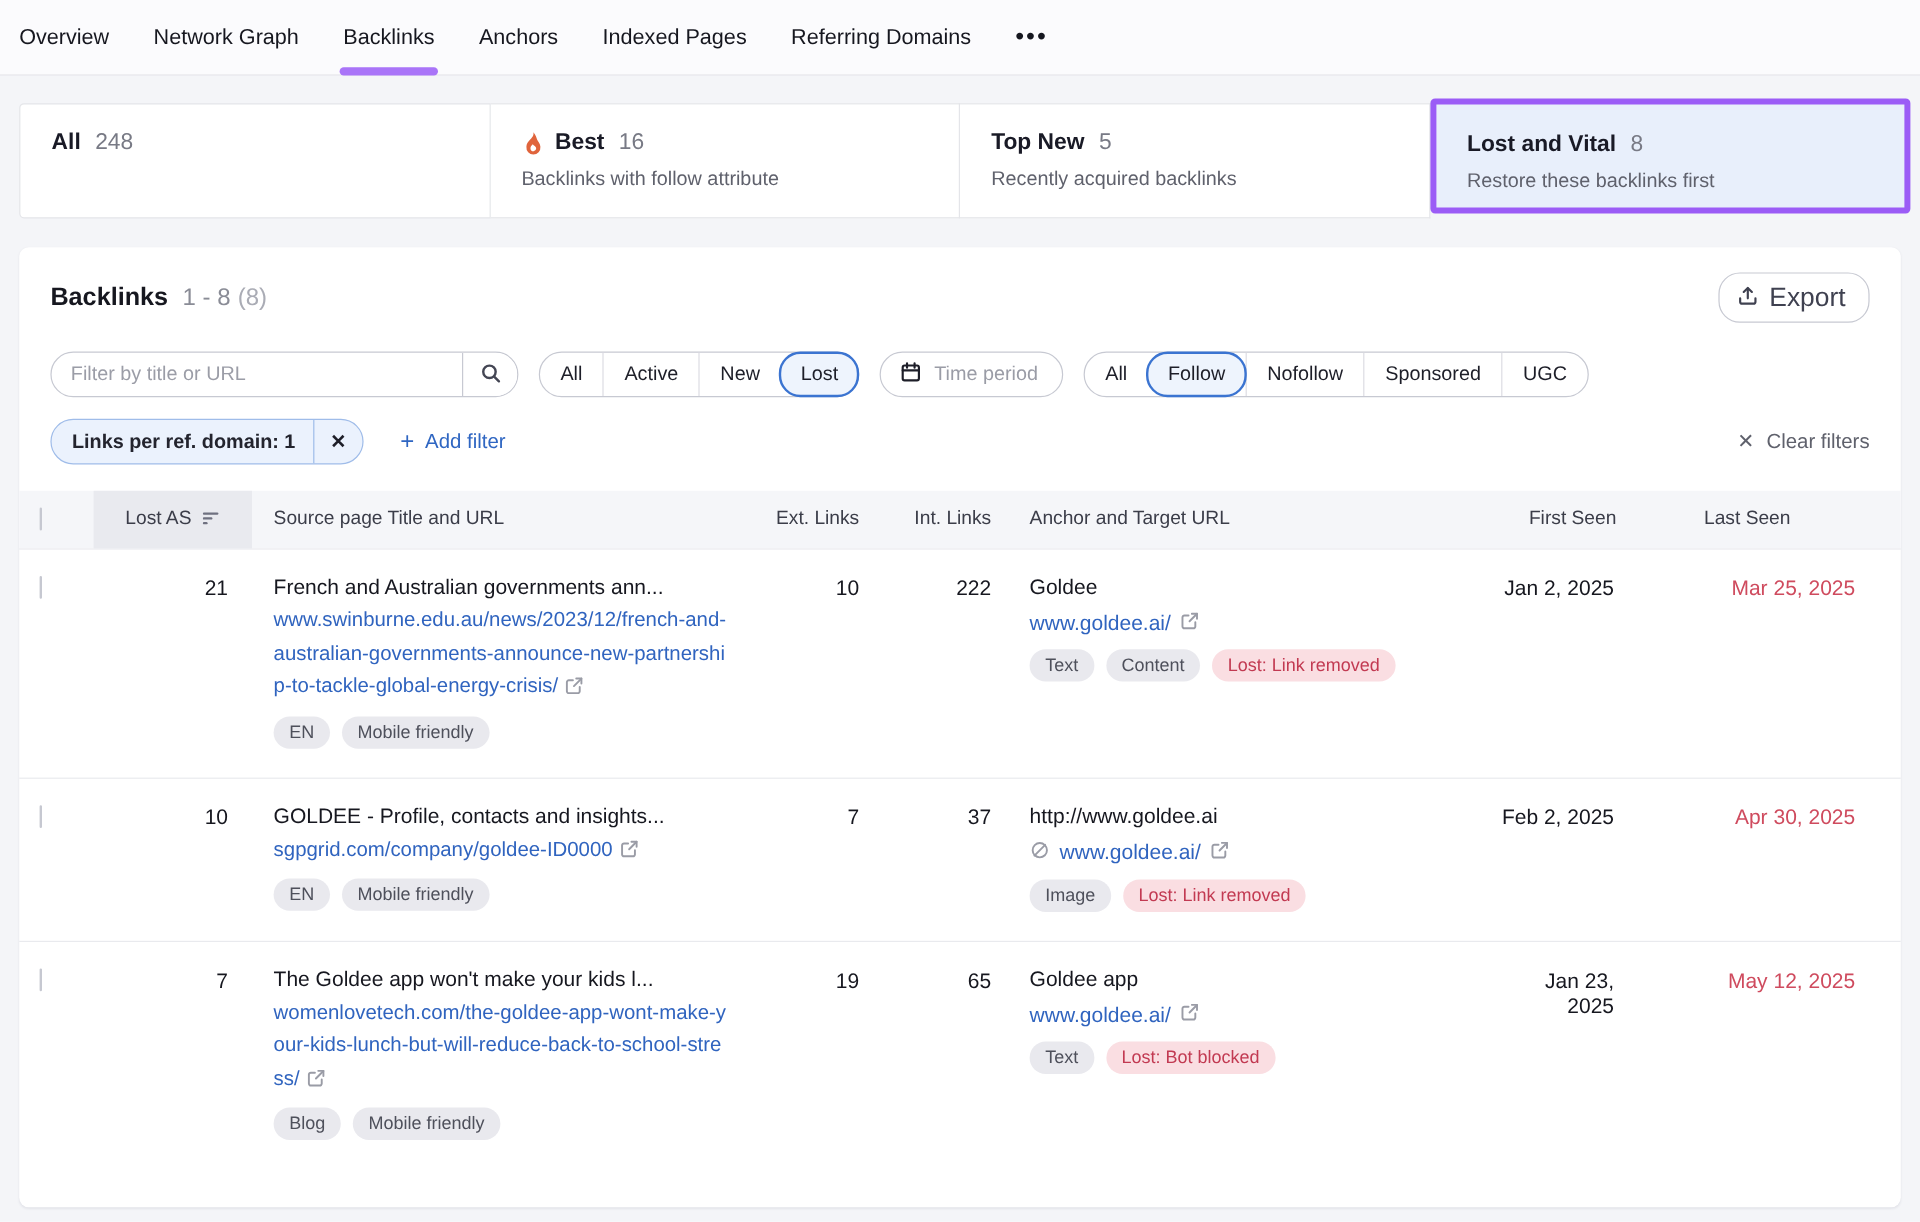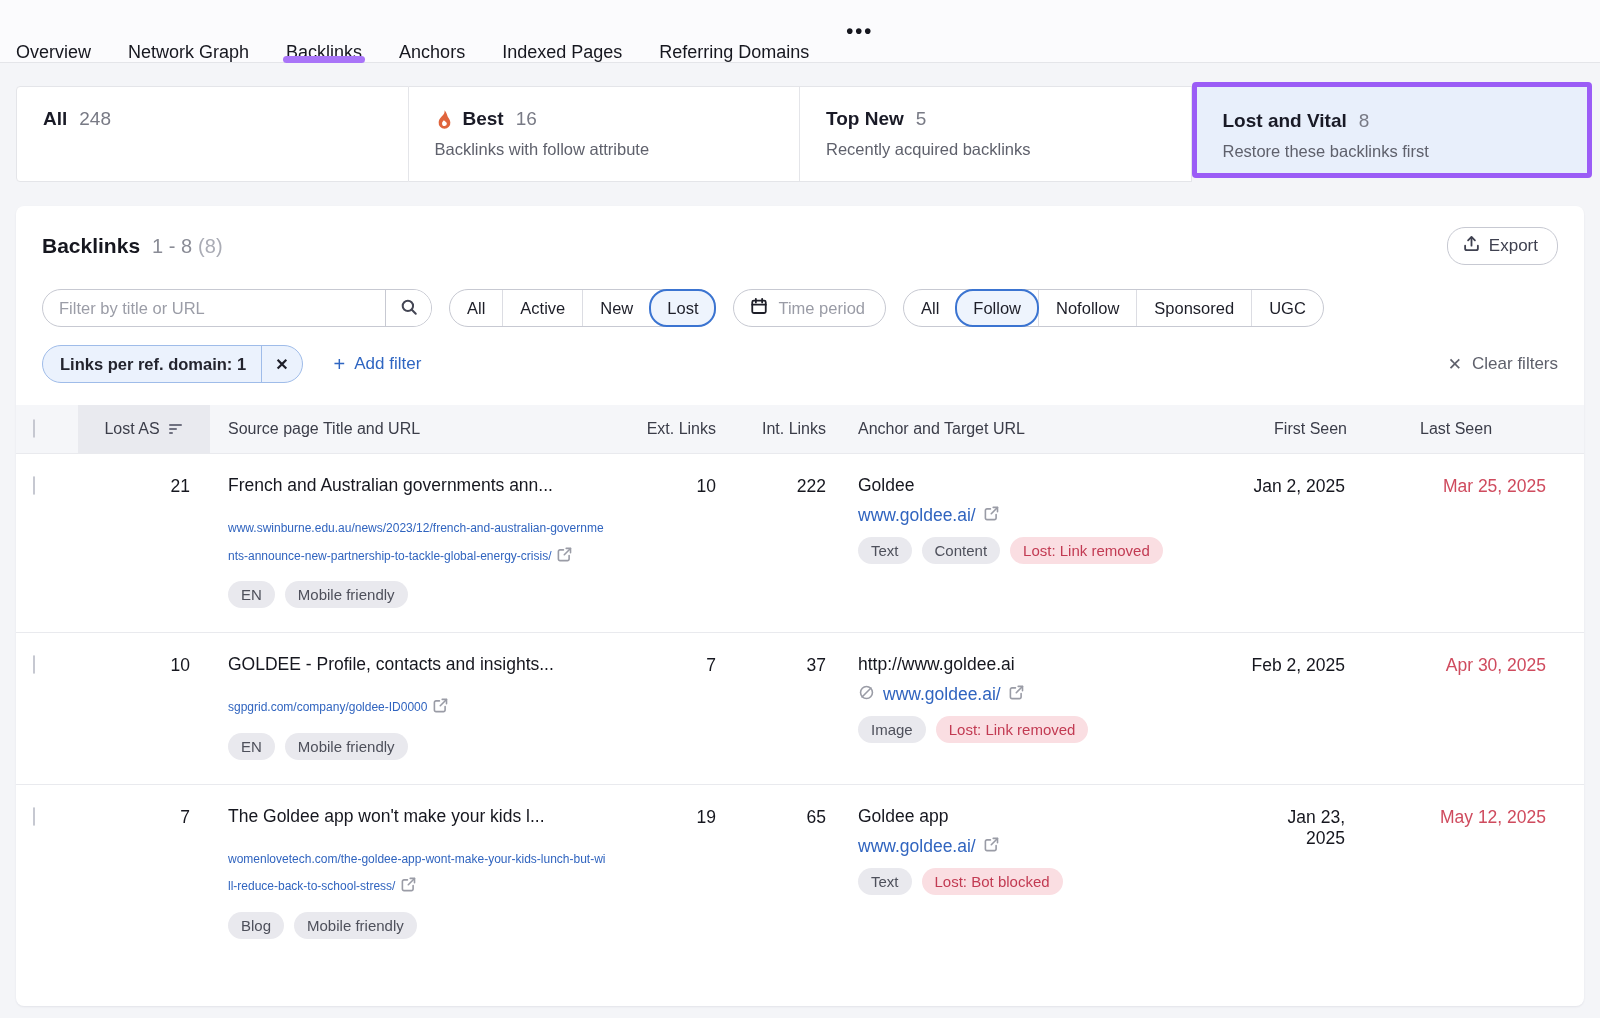--- a/index.html
+++ b/index.html
@@ -3,21 +3,21 @@
 <meta charset="utf-8">
 <style>
   * { margin:0; padding:0; box-sizing:border-box; }
   html,body { width:1600px; height:1018px; overflow:hidden;
     font-family:"Liberation Sans","DejaVu Sans",sans-serif; background:#f4f5f8; }
 
   
   .topnav { height:63px; background:#fbfbfd; border-bottom:1px solid #e4e5e9;
     display:flex; align-items:center; padding:0 16px; gap:37px; }
   .tab { position:relative; font-size:18px; font-weight:500; color:#16171f;
-    height:63px; display:flex; align-items:flex-end; cursor:pointer; white-space:nowrap; }
+    height:63px; display:flex; align-items:center; cursor:pointer; white-space:nowrap; }
   .tab .tabline { position:absolute; left:-3px; right:-3px; bottom:0; height:7px;
     border-radius:4px; }
   .tab.active .tabline { background:#a974f8; }
   .tab.hovered .tabline { background:#c9cbd2; }
   .tab-more { font-size:20px; font-weight:700; color:#16171f; letter-spacing:2px; cursor:pointer; }
 
   
   .cards { display:flex; margin:23px 16px 0; }
   .card { flex:1; background:#fff; border:1px solid #e4e5e9; border-left:none;
     padding:21px 0 0 26px; height:96px; cursor:pointer; }
@@ -32,21 +32,21 @@
 
   
   .panel { margin:24px 16px 0; background:#fff; border-radius:8px;
     box-shadow:0 1px 2px rgba(27,31,59,.08); min-height:800px; }
   .panel-header { display:flex; align-items:center; padding:21px 26px 18px; }
   .ph-title { font-size:21px; font-weight:700; color:#16171f; }
   .ph-range { margin-left:12px; font-size:20px; color:#8a8c96; }
   .ph-total { margin-left:6px; font-size:20px; color:#aaacb5; }
   .export-btn { margin-left:auto; display:flex; align-items:center; gap:9px;
     border:1px solid #c7c9d2; border-radius:18px; background:#fff;
-    padding:7px 19px 7px 15px; font-size:17px; color:#3f4150; cursor:pointer;justify-content:flex-end; }
+    padding:7px 19px 7px 15px; font-size:22px; color:#3f4150; cursor:pointer;justify-content:flex-end; }
 
   
   .filters { display:flex; align-items:center; padding:6px 26px 0; gap:17px; }
   .searchbox { display:flex; width:390px; height:38px; border:1px solid #c7c9d2;
     border-radius:19px; overflow:hidden; background:#fff; }
   .searchbox input { flex:1; border:none; outline:none; padding:0 16px;
     font-size:16.5px; color:#16171f; font-family:inherit; background:transparent; }
   .searchbox input::placeholder { color:#9b9da7; }
   .search-btn { width:46px; border:none; border-left:1px solid #c7c9d2;
     background:#fff; display:flex; align-items:center; justify-content:center; cursor:pointer; }
@@ -87,21 +87,21 @@
   .th-last { padding-left:25px; }
   .checkbox { width:20px; height:20px; border:1.5px solid #c6c8d1; border-radius:6px;
     background:#fff; cursor:pointer; }
   .c-check { padding-left:17px; }
   .thead .c-check { padding-top:0; }
   .trow { border-top:1px solid #e9eaee; padding:21px 0 24px; }
   .trow .c-check { padding-top:2px; }
   .c-as { text-align:right; padding-right:20px; font-size:17.5px; color:#16171f; padding-top:1px; }
   .c-src { padding-left:18px; }
   .src-title { font-size:17.5px; color:#16171f; width:378px; white-space:nowrap; overflow:hidden; }
-  .src-url { width:378px; margin-top:19px; font-size:12px; line-height:27.5px;
+  .src-url { width:378px; margin-top:3px; font-size:17px; line-height:27.5px;
     color:#3064bf; word-break:break-all; text-decoration:none; display:block; cursor:pointer; }
   .ext-ico { display:inline-flex; margin-left:6px; vertical-align:-2px; }
   .tags { display:flex; gap:10px; margin-top:11px; }
   .tag { background:#e9e9ee; color:#4e505b; font-size:15px; padding:5px 13px;
     border-radius:14px; white-space:nowrap; }
   .tag.red { background:#fadee2; color:#c23a52; font-weight:500; }
   .c-ext,.c-int { text-align:right; padding-right:14px; font-size:17.5px; color:#16171f; padding-top:1px; }
   .c-anchor { padding-left:18px; }
   .anchor-text { font-size:17.5px; color:#16171f; }
   .target-line { display:flex; align-items:center; gap:8px; margin-top:9px; }

